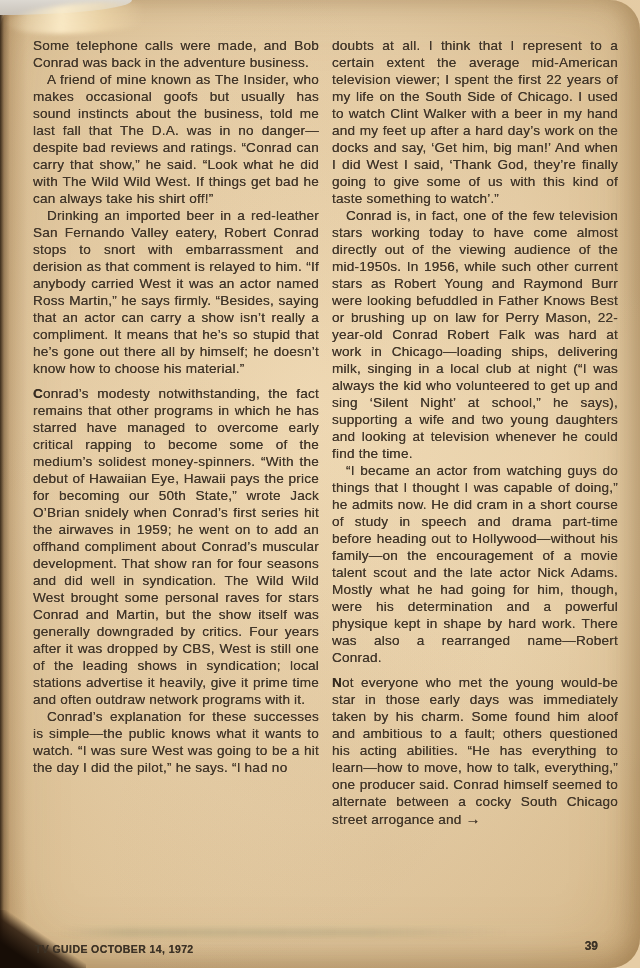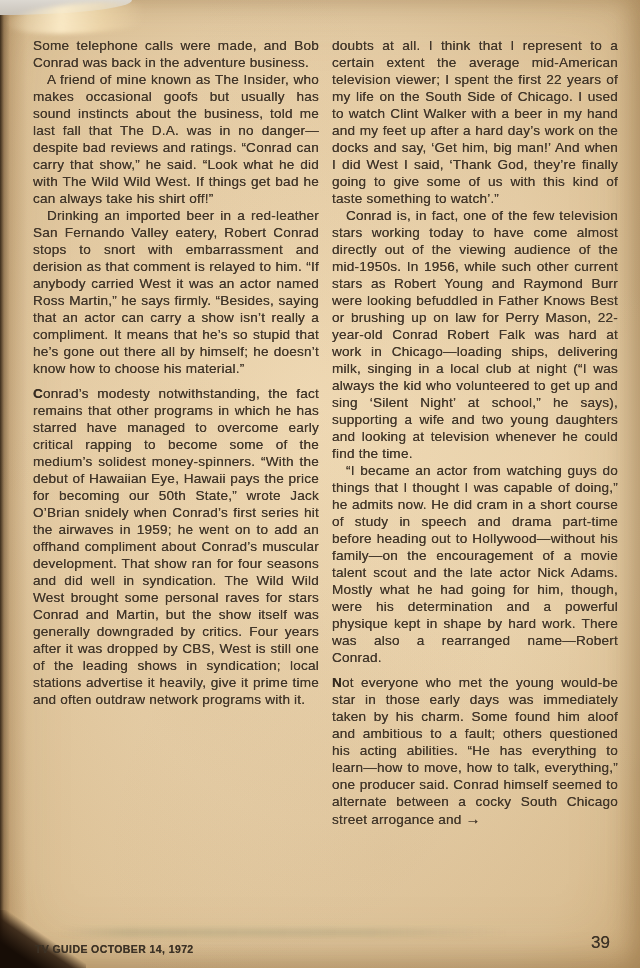--- a/index.html
+++ b/index.html
@@ -9,20 +9,21 @@
     background:#e6cda6;
   }
   .page{
     position:absolute;inset:0;
     background:
       radial-gradient(ellipse at 48% 42%, #efd9b4 0%, #e7cfa8 52%, #ddc297 82%, #d3b383 100%);
     box-shadow:
       inset 0 0 70px rgba(120,85,40,.22),
       inset -10px 0 22px rgba(120,85,40,.25),
       inset 0 -12px 24px rgba(120,85,40,.18);
+    border-radius: 30px;
   }
   
   .grain{
     position:absolute;inset:0;pointer-events:none;
     background-image:
       radial-gradient(circle at 18% 22%, rgba(150,110,60,.07), transparent 34%),
       radial-gradient(circle at 72% 12%, rgba(150,110,60,.06), transparent 30%),
       radial-gradient(circle at 85% 55%, rgba(255,240,210,.10), transparent 35%),
       radial-gradient(circle at 30% 70%, rgba(150,110,60,.06), transparent 38%),
       radial-gradient(circle at 60% 88%, rgba(150,110,60,.07), transparent 30%);
@@ -71,50 +72,51 @@
     text-align:justify;
     letter-spacing:.2px;
     text-shadow:0 0 .5px rgba(62,50,38,.85);
   }
   .para.indent{text-indent:14px;}
   .para.section{margin-top:8px;}
   .it{}
   .bold-lead{font-weight:700;color:#352b20;}
   .arrow{font-weight:700;letter-spacing:0;font-size:15px;}
   .footer{
-    position:absolute;left:35px;right:28px;bottom:13px;height:14px;
+    position:absolute;left:35px;right:40px;bottom:13px;height:14px;
     color:#3c3226;
     margin-top:24px;
   }
   .footer .issue{
     position:absolute;left:0;bottom:0;
     font-size:10.5px;font-weight:700;letter-spacing:.4px;
     text-shadow:0 0 .4px rgba(60,50,38,.8);
   }
   .footer .pagenum{
     position:absolute;right:2px;bottom:2px;
-    font-size:17px;font-weight:400;
+    font-size:12px;font-weight:700;
     text-shadow:0 0 .4px rgba(60,50,38,.8);
   }
 </style>
 </head>
 <body>
 
 <div class="page">
   <div class="grain"></div>
   <div class="left-shadow"></div>
   <div class="bg-sliver"></div>
   <div class="curl-highlight"></div>
 
   <div class="content">
     <div class="col">
         <p class="para plain"><span>Some telephone calls were made, and Bob Conrad was back in the adventure business.</span></p>
         <p class="para indent"><span>A friend of mine known as The Insider, who makes occasional goofs but usually has sound instincts about the business, told me last fall that </span><span class="it">The D.A.</span><span> was in no danger—despite bad reviews and ratings. “Conrad can carry that show,” he said. “Look what he did with </span><span class="it">The Wild Wild West</span><span>. If things get bad he can always take his shirt off!”</span></p>
         <p class="para indent"><span>Drinking an imported beer in a red-leather San Fernando Valley eatery, Robert Conrad stops to snort with embarrassment and derision as that comment is relayed to him. “If anybody carried </span><span class="it">West</span><span> it was an actor named Ross Martin,” he says firmly. “Besides, saying that an actor can carry a show isn’t really a compliment. It means that he’s so stupid that he’s gone out there all by himself; he doesn’t know how to choose his material.”</span></p>
         <p class="para section"><span class="bold-lead">C</span><span>onrad’s modesty notwithstanding, the fact remains that other programs in which he has starred have managed to overcome early critical rapping to become some of the medium’s solidest money-spinners. “With the debut of </span><span class="it">Hawaiian Eye</span><span>, Hawaii pays the price for becoming our 50th State,” wrote Jack O’Brian snidely when Conrad’s first series hit the airwaves in 1959; he went on to add an offhand compliment about Conrad’s muscular development. That show ran for four seasons and did well in syndication. </span><span class="it">The Wild Wild West</span><span> brought some personal raves for stars Conrad and Martin, but the show itself was generally downgraded by critics. Four years after it was dropped by CBS, </span><span class="it">West</span><span> is still one of the leading shows in syndication; local stations advertise it heavily, give it prime time and often outdraw network programs with it.</span></p>
+        <p class="para indent"><span>Conrad’s explanation for these successes is simple—the public knows what it wants to watch. “I was sure </span><span class="it">West</span><span> was going to be a hit the day I did the pilot,” he says. “I had no</span></p>
       </div>
     <div class="col">
         <p class="para plain"><span>doubts at all. I think that I represent to a certain extent the average mid-American television viewer; I spent the first 22 years of my life on the South Side of Chicago. I used to watch Clint Walker with a beer in my hand and my feet up after a hard day’s work on the docks and say, ‘Get him, big man!’ And when I did </span><span class="it">West</span><span> I said, ‘Thank God, they’re finally going to give some of us with this kind of taste something to watch’.”</span></p>
         <p class="para indent"><span>Conrad is, in fact, one of the few television stars working today to have come almost directly out of the viewing audience of the mid-1950s. In 1956, while such other current stars as Robert Young and Raymond Burr were looking befuddled in </span><span class="it">Father Knows Best</span><span> or brushing up on law for </span><span class="it">Perry Mason</span><span>, 22-year-old Conrad Robert Falk was hard at work in Chicago—loading ships, delivering milk, singing in a local club at night (“I was always the kid who volunteered to get up and sing ‘Silent Night’ at school,” he says), supporting a wife and two young daughters and looking at television whenever he could find the time.</span></p>
         <p class="para indent"><span>“I became an actor from watching guys do things that I thought I was capable of doing,” he admits now. He did cram in a short course of study in speech and drama part-time before heading out to Hollywood—without his family—on the encouragement of a movie talent scout and the late actor Nick Adams. Mostly what he had going for him, though, were his determination and a powerful physique kept in shape by hard work. There was also a rearranged name—Robert Conrad.</span></p>
         <p class="para section"><span class="bold-lead">N</span><span>ot everyone who met the young would-be star in those early days was immediately taken by his charm. Some found him aloof and ambitious to a fault; others questioned his acting abilities. “He has everything to learn—how to move, how to talk, everything,” one producer said. Conrad himself seemed to alternate between a cocky South Chicago street arrogance and </span><span class="arrow">→</span></p>
       </div>
   </div>
 
   <div class="show-through"></div>

